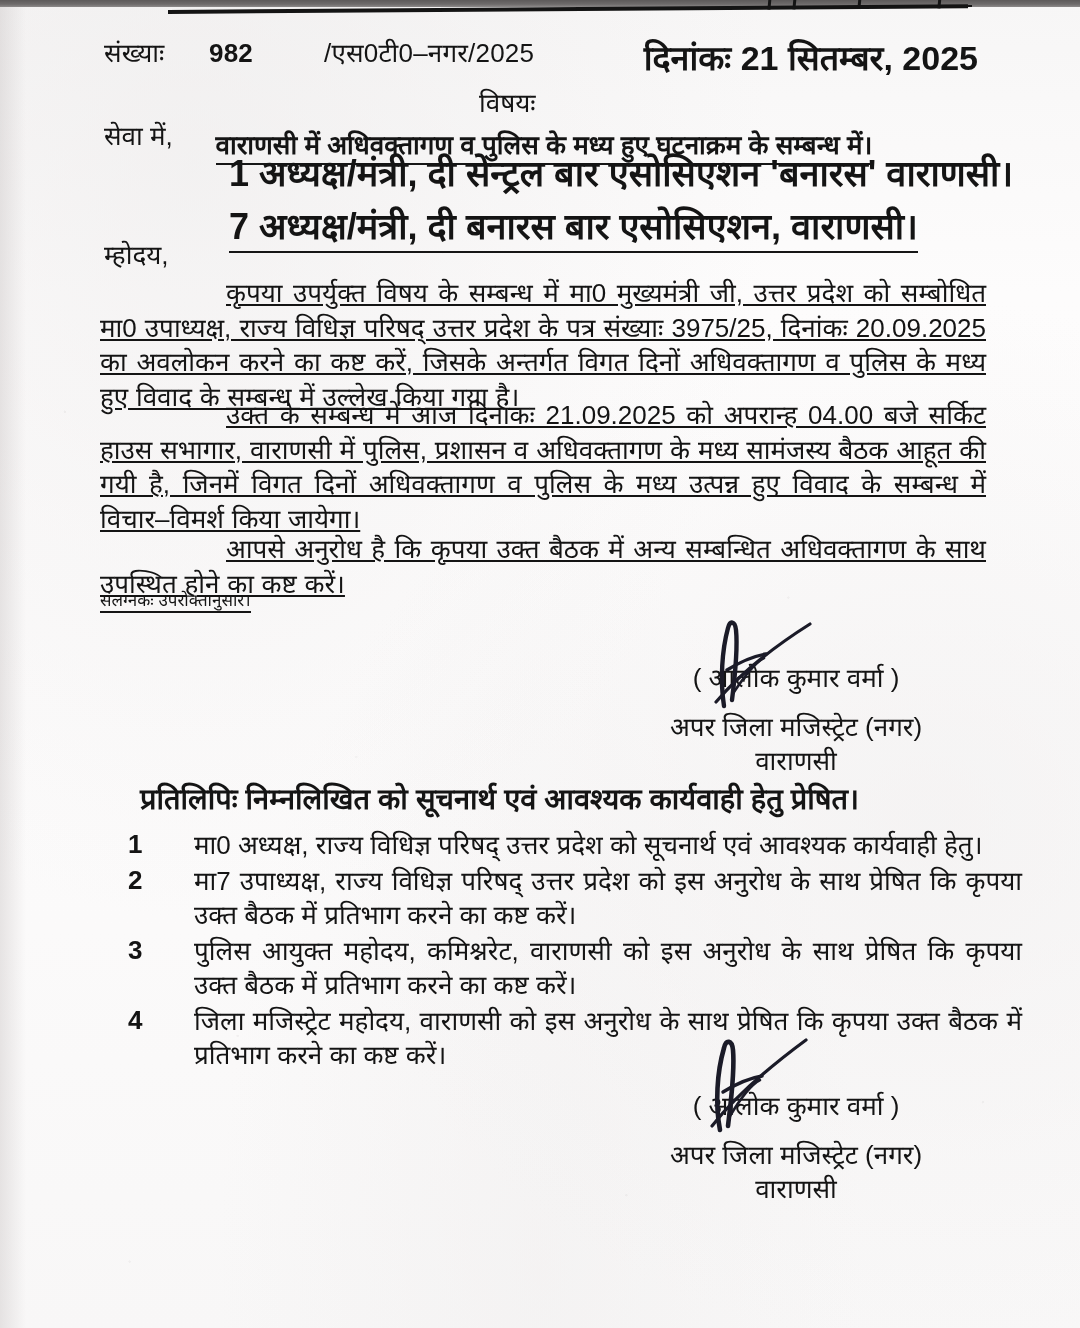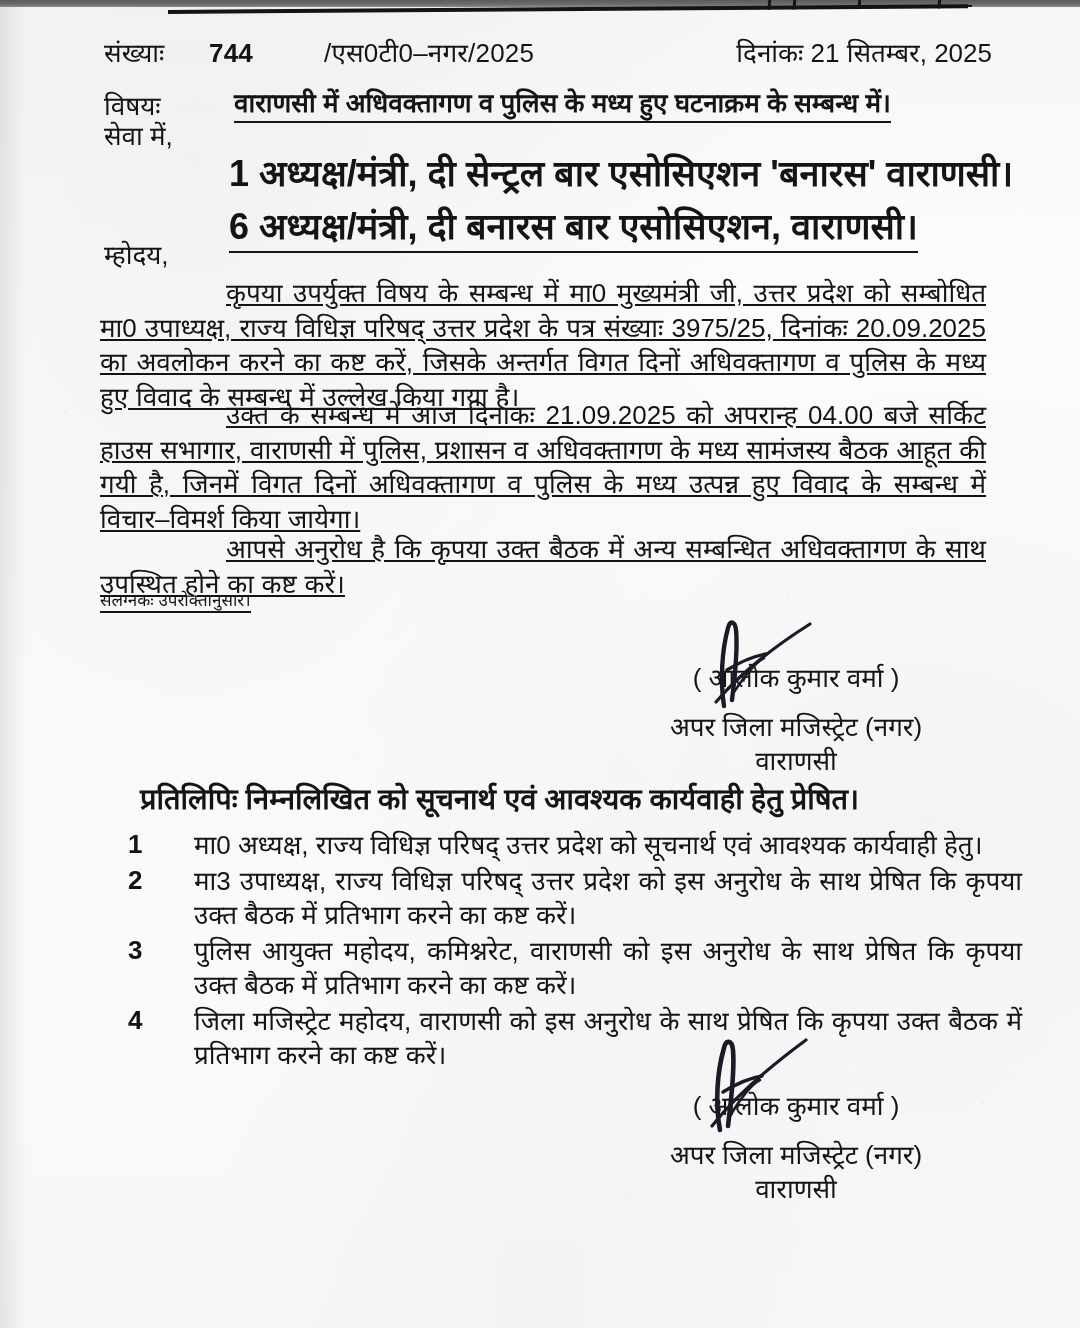--- a/index.html
+++ b/index.html
@@ -62,31 +62,31 @@
   .line-no{
     position:absolute;left:104px;top:34px;
     font-size:26px;letter-spacing:.2px;
     display:flex;align-items:baseline;
   }
   .line-no .lbl{min-width:105px;}
   .line-no .num{min-width:115px;font-weight:700;}
   .line-no .suffix{white-space:pre;}
 
   .line-date{
-    position:absolute;right:88px;top:34px;
-    font-size:26px;white-space:nowrap;
+    position:absolute;right:102px;top:34px;
+    font-size:34px;white-space:nowrap;font-weight:bold;
   }
 
   .subject-row{
     position:absolute;left:104px;top:84px;width:880px;
-    font-size:26px;display:flex;align-items:flex-end;
+    font-size:26px;display:flex;align-items:center;flex-direction:column;
   }
   .subject-row .lbl{min-width:130px;flex:0 0 auto;}
   .subject-row .val{
-    border-bottom:2px solid #161616;padding-bottom:1px;font-weight:600;
+    border-bottom:2px solid #161616;padding-bottom:1px;font-weight:600;margin-top:6px;
   }
 
   .seva{
     position:absolute;left:104px;top:117px;font-size:26px;
   }
 
   .addressees{
     position:absolute;left:229px;top:148px;width:760px;font-size:36px;font-weight:600;
   }
   .addressee{margin-bottom:4px;white-space:nowrap;}
@@ -152,36 +152,36 @@
   <span class="tick" style="left:600px;"></span>
   <span class="tick" style="left:625px;"></span>
   <span class="tick" style="left:690px;"></span>
   <span class="tick" style="left:770px;"></span>
 </div>
 
 <div class="sheet">
 
   <div class="line-no">
     <span class="lbl">संख्याः</span>
-    <span class="num">744</span>
+    <span class="num">982</span>
     <span class="suffix">/एस0टी0–नगर/2025</span>
   </div>
 
   <div class="line-date">दिनांकः 21 सितम्बर, 2025</div>
 
   <div class="subject-row">
     <span class="lbl">विषयः</span>
     <span class="val">वाराणसी में अधिवक्तागण व पुलिस के मध्य हुए घटनाक्रम के सम्बन्ध में।</span>
   </div>
 
   <div class="seva">सेवा में,</div>
 
   <div class="addressees">
     <div class="addressee">1 अध्यक्ष/मंत्री, दी सेन्ट्रल बार एसोसिएशन 'बनारस' वाराणसी।</div>
-    <div class="addressee ul">6 अध्यक्ष/मंत्री, दी बनारस बार एसोसिएशन, वाराणसी।</div>
+    <div class="addressee ul">7 अध्यक्ष/मंत्री, दी बनारस बार एसोसिएशन, वाराणसी।</div>
   </div>
 
   <div class="salutation">म्होदय,</div>
 
   <div class="para" id="para1">कृपया उपर्युक्त विषय के सम्बन्ध में मा0 मुख्यमंत्री जी, उत्तर प्रदेश को सम्बोधित मा0 उपाध्यक्ष, राज्य विधिज्ञ परिषद् उत्तर प्रदेश के पत्र संख्याः 3975/25, दिनांकः 20.09.2025 का अवलोकन करने का कष्ट करें, जिसके अन्तर्गत विगत दिनों अधिवक्तागण व पुलिस के मध्य हुए विवाद के सम्बन्ध में उल्लेख किया गया है।</div>
   <div class="para" id="para2">उक्त के सम्बन्ध में आज दिनांकः 21.09.2025 को अपरान्ह 04.00 बजे सर्किट हाउस सभागार, वाराणसी में पुलिस, प्रशासन व अधिवक्तागण के मध्य सामंजस्य बैठक आहूत की गयी है, जिनमें विगत दिनों अधिवक्तागण व पुलिस के मध्य उत्पन्न हुए विवाद के सम्बन्ध में विचार–विमर्श किया जायेगा।</div>
   <div class="para" id="para3">आपसे अनुरोध है कि कृपया उक्त बैठक में अन्य सम्बन्धित अधिवक्तागण के साथ उपस्थित होने का कष्ट करें।</div>
 
   <div class="enclosure">
     <span>संलग्नकः उपरोक्तानुसार।</span>
@@ -201,21 +201,21 @@
 
   <div class="copy-heading">प्रतिलिपिः निम्नलिखित को सूचनार्थ एवं आवश्यक कार्यवाही हेतु प्रेषित।</div>
 
   <div class="copy-list">
     <div class="copy-item">
       <span class="n">1</span>
       <span class="t">मा0 अध्यक्ष, राज्य विधिज्ञ परिषद् उत्तर प्रदेश को सूचनार्थ एवं आवश्यक कार्यवाही हेतु।</span>
     </div>
     <div class="copy-item">
       <span class="n">2</span>
-      <span class="t">मा3 उपाध्यक्ष, राज्य विधिज्ञ परिषद् उत्तर प्रदेश को इस अनुरोध के साथ प्रेषित कि कृपया उक्त बैठक में प्रतिभाग करने का कष्ट करें।</span>
+      <span class="t">मा7 उपाध्यक्ष, राज्य विधिज्ञ परिषद् उत्तर प्रदेश को इस अनुरोध के साथ प्रेषित कि कृपया उक्त बैठक में प्रतिभाग करने का कष्ट करें।</span>
     </div>
     <div class="copy-item">
       <span class="n">3</span>
       <span class="t">पुलिस आयुक्त महोदय, कमिश्नरेट, वाराणसी को इस अनुरोध के साथ प्रेषित कि कृपया उक्त बैठक में प्रतिभाग करने का कष्ट करें।</span>
     </div>
     <div class="copy-item">
       <span class="n">4</span>
       <span class="t">जिला मजिस्ट्रेट महोदय, वाराणसी को इस अनुरोध के साथ प्रेषित कि कृपया उक्त बैठक में प्रतिभाग करने का कष्ट करें।</span>
     </div>
   </div>

